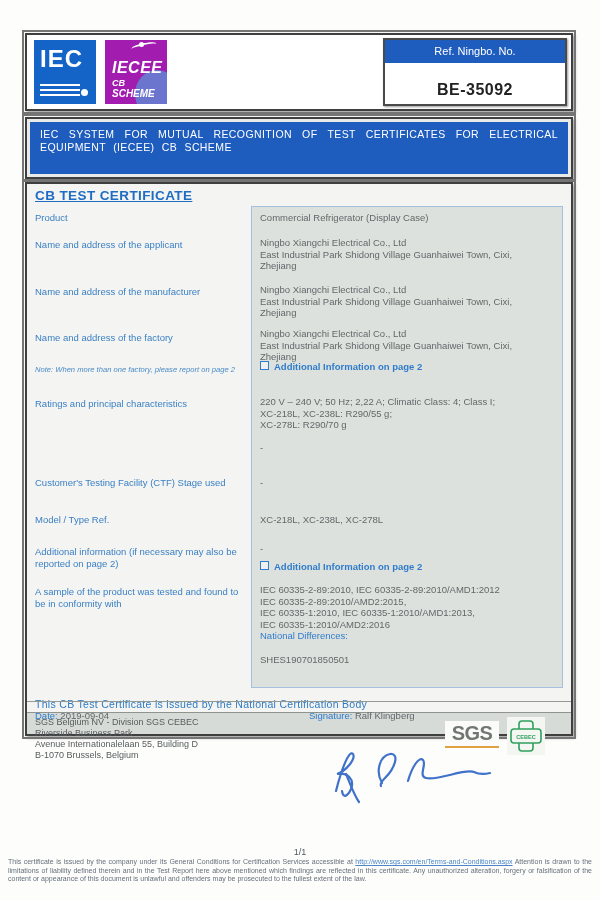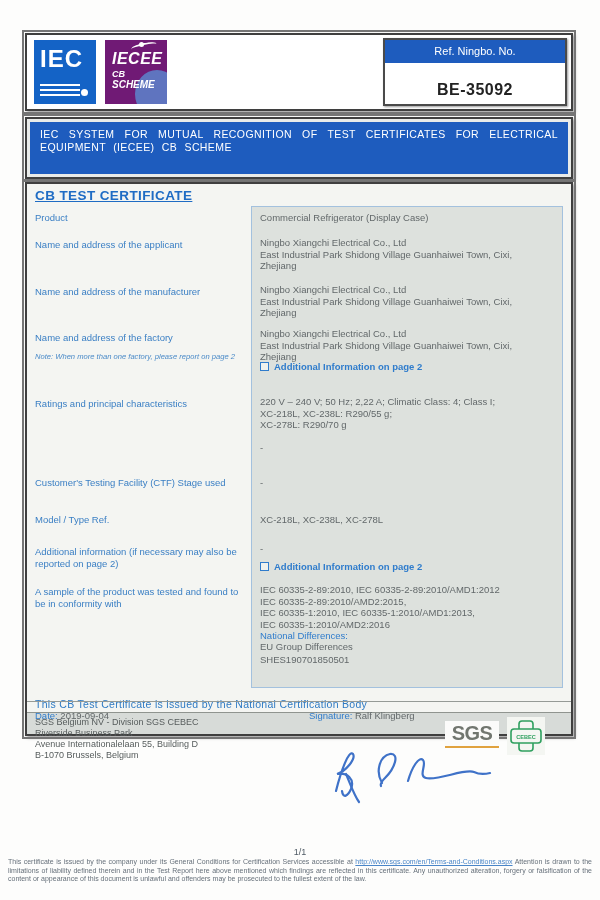--- a/index.html
+++ b/index.html
@@ -10,21 +10,21 @@
   
   .frame { position:absolute; background:#ffffff; border:2px solid #3f3f3f; outline:2px solid #757575; outline-offset:1px; box-shadow:2px 2px 3px rgba(0,0,0,.35); }
 
   
   .box-header { left:25px; top:33px; width:548px; height:78px; display:flex; align-items:center; padding:4px; }
   .logo-iec { width:62px; height:64px; background:#1463c6; color:#fff; margin-left:3px; padding:6px 6px 4px 6px; position:relative; }
   .logo-iec .iec-text { font-size:24px; font-weight:bold; letter-spacing:1px; line-height:26px; }
   .iec-lines { position:absolute; left:6px; bottom:8px; width:40px; }
   .iec-lines div { height:2px; background:#fff; margin-top:3px; }
   .iec-dot { position:absolute; right:8px; bottom:8px; width:7px; height:7px; border-radius:50%; background:#fff; }
-  .logo-iecee { width:62px; height:64px; background:#701a75; color:#fff; margin-left:9px; padding:11px 4px 4px 7px; position:relative; overflow:hidden; font-style:italic; font-weight:bold; }
+  .logo-iecee { width:62px; height:64px; background:#a21caf; color:#fff; margin-left:9px; padding:20px 4px 4px 7px; position:relative; overflow:hidden; font-style:italic; font-weight:bold; }
   .logo-iecee .globe { position:absolute; right:-12px; bottom:-14px; width:44px; height:48px; border-radius:50%; background:#5a93d8; opacity:.75; }
   .logo-iecee .sat { position:absolute; top:3px; left:26px; width:26px; height:7px; border-top:2px solid #fff; border-radius:50%; transform:rotate(-12deg); }
   .logo-iecee .sat-dot { position:absolute; top:2px; left:34px; width:5px; height:5px; background:#fff; border-radius:50%; }
   .iecee-main { font-size:16px; line-height:16px; letter-spacing:.5px; position:relative; }
   .iecee-cb { font-size:9px; line-height:10px; margin-top:2px; position:relative; }
   .iecee-scheme { font-size:10px; line-height:11px; position:relative; }
   .ref-box { margin-left:auto; width:184px; height:68px; border:2px solid #4a4a4a; box-shadow:1px 1px 2px rgba(0,0,0,.4); background:#fff; }
   .ref-box .ref-title { background:#1e5cbe; color:#fff; font-size:11px; text-align:center; padding:5px 0 6px 0; }
   .ref-box .ref-value { color:#222; font-size:16px; font-weight:bold; text-align:center; letter-spacing:.5px; padding-top:18px; }
 
@@ -32,21 +32,21 @@
   .box-banner { left:25px; top:117px; width:548px; height:62px; padding:3px; background:#e9ebe9; }
   .banner-inner { background:#1e5cbe; width:100%; height:100%; color:#fff; font-size:10.5px; line-height:13px; padding:6px 10px; text-align:justify; word-spacing:4px; letter-spacing:.4px; }
 
   
   .box-main { left:25px; top:182px; width:548px; height:554px; background:#f4f5f2; }
   .cb-title { position:absolute; left:8px; top:4px; font-size:13.5px; font-weight:bold; color:#1f6cc4; text-decoration:underline; letter-spacing:.4px; }
   .values-panel { position:absolute; left:224px; top:22px; width:312px; height:482px; background:#dde1dd; border:1px solid #a3c1de; }
   .flabel { position:absolute; left:8px; width:212px; color:#3a7fc4; font-size:9.5px; line-height:11.5px; }
   .fvalue { position:absolute; left:233px; width:298px; color:#62686a; font-size:9.5px; line-height:11.5px; white-space:pre-line; }
   .fnote { position:absolute; left:8px; width:212px; color:#4a8ac8; font-size:7.6px; font-style:italic; }
-  .chk { position:absolute; left:233px; color:#2f7ccc; font-size:9.5px; font-weight:bold; display:flex; align-items:center; gap:5px; }
+  .chk { position:absolute; left:233px; color:#2f7ccc; font-size:9.5px; font-weight:bold; display:flex; gap:5px; }
   .chk .box { width:9px; height:9px; border:1.5px solid #2f7ccc; background:#eef1ee; display:inline-block; }
   .nd-label { position:absolute; left:233px; color:#2f7ccc; font-size:9.5px; }
   .statement { position:absolute; left:8px; top:514px; width:530px; color:#2e7ac4; font-size:10.5px; letter-spacing:.3px; }
   .ncb-section { position:absolute; left:0; right:0; top:528px; bottom:0; background:#d7dbd8; border-top:1px solid #8f948f; }
   .ncb-address { position:absolute; left:8px; top:4px; color:#565c5c; font-size:9px; line-height:11px; white-space:pre-line; }
   .sgs-logo { position:absolute; right:72px; top:8px; width:54px; height:27px; background:#fbfbfa; color:#71766f; font-weight:bold; font-size:20px; text-align:center; line-height:24px; letter-spacing:-.5px; border-bottom:2px solid #e0a23e; }
   .cebec-logo { position:absolute; right:26px; top:4px; width:38px; height:38px; background:#f4f6f2; display:flex; align-items:center; justify-content:center; }
   .signature-svg { position:absolute; left:295px; top:28px; }
   .sign-row { position:absolute; left:0; right:0; bottom:0; height:33px; border-top:1px solid #959a96; padding-top:8px; font-size:9.5px; }
   .sign-row .lbl { color:#2f7ccc; }
@@ -110,21 +110,21 @@
 Zhejiang</div>
 
     <div class="flabel" style="top:148px">Name and address of the factory</div>
     <div class="fvalue" style="top:144px">Ningbo Xiangchi Electrical Co., Ltd
 East Industrial Park Shidong Village Guanhaiwei Town, Cixi,
 Zhejiang</div>
     <div class="chk" style="top:177px">
       <span class="box"></span>
       <span>Additional Information on page 2</span>
     </div>
-    <div class="fnote" style="top:168px">Note:  When more than one factory, please report on page 2</div>
+    <div class="fnote" style="top:181px">Note:  When more than one factory, please report on page 2</div>
 
     <div class="flabel" style="top:214px">Ratings and principal characteristics</div>
     <div class="fvalue" style="top:212px">220 V – 240 V; 50 Hz; 2,22 A; Climatic Class: 4; Class I;
 XC-218L, XC-238L: R290/55 g;
 XC-278L: R290/70 g</div>
 
     <div class="fvalue" style="top:258px">-</div>
 
     <div class="flabel" style="top:293px">Customer's Testing Facility (CTF) Stage used</div>
     <div class="fvalue" style="top:293px">-</div>
@@ -138,21 +138,20 @@
       <span class="box"></span>
       <span>Additional Information on page 2</span>
     </div>
 
     <div class="flabel" style="top:402px">A sample of the product was tested and found to be in conformity with</div>
     <div class="fvalue" style="top:400px">IEC 60335-2-89:2010, IEC 60335-2-89:2010/AMD1:2012
 IEC 60335-2-89:2010/AMD2:2015,
 IEC 60335-1:2010, IEC 60335-1:2010/AMD1:2013,
 IEC 60335-1:2010/AMD2:2016</div>
     <div class="nd-label" style="top:446px">National Differences:</div>
-    <div class="fvalue" style="top:457px">EU Group Differences</div>
 
     <div class="fvalue" style="top:470px">SHES190701850501</div>
 
     <div class="statement">This CB Test Certificate is issued by the National Certification Body</div>
 
     <div class="ncb-section">
       <div class="ncb-address">SGS Belgium NV - Division SGS CEBEC
 Riverside Business Park
 Avenue Internationalelaan 55, Building D
 B-1070 Brussels, Belgium</div>

